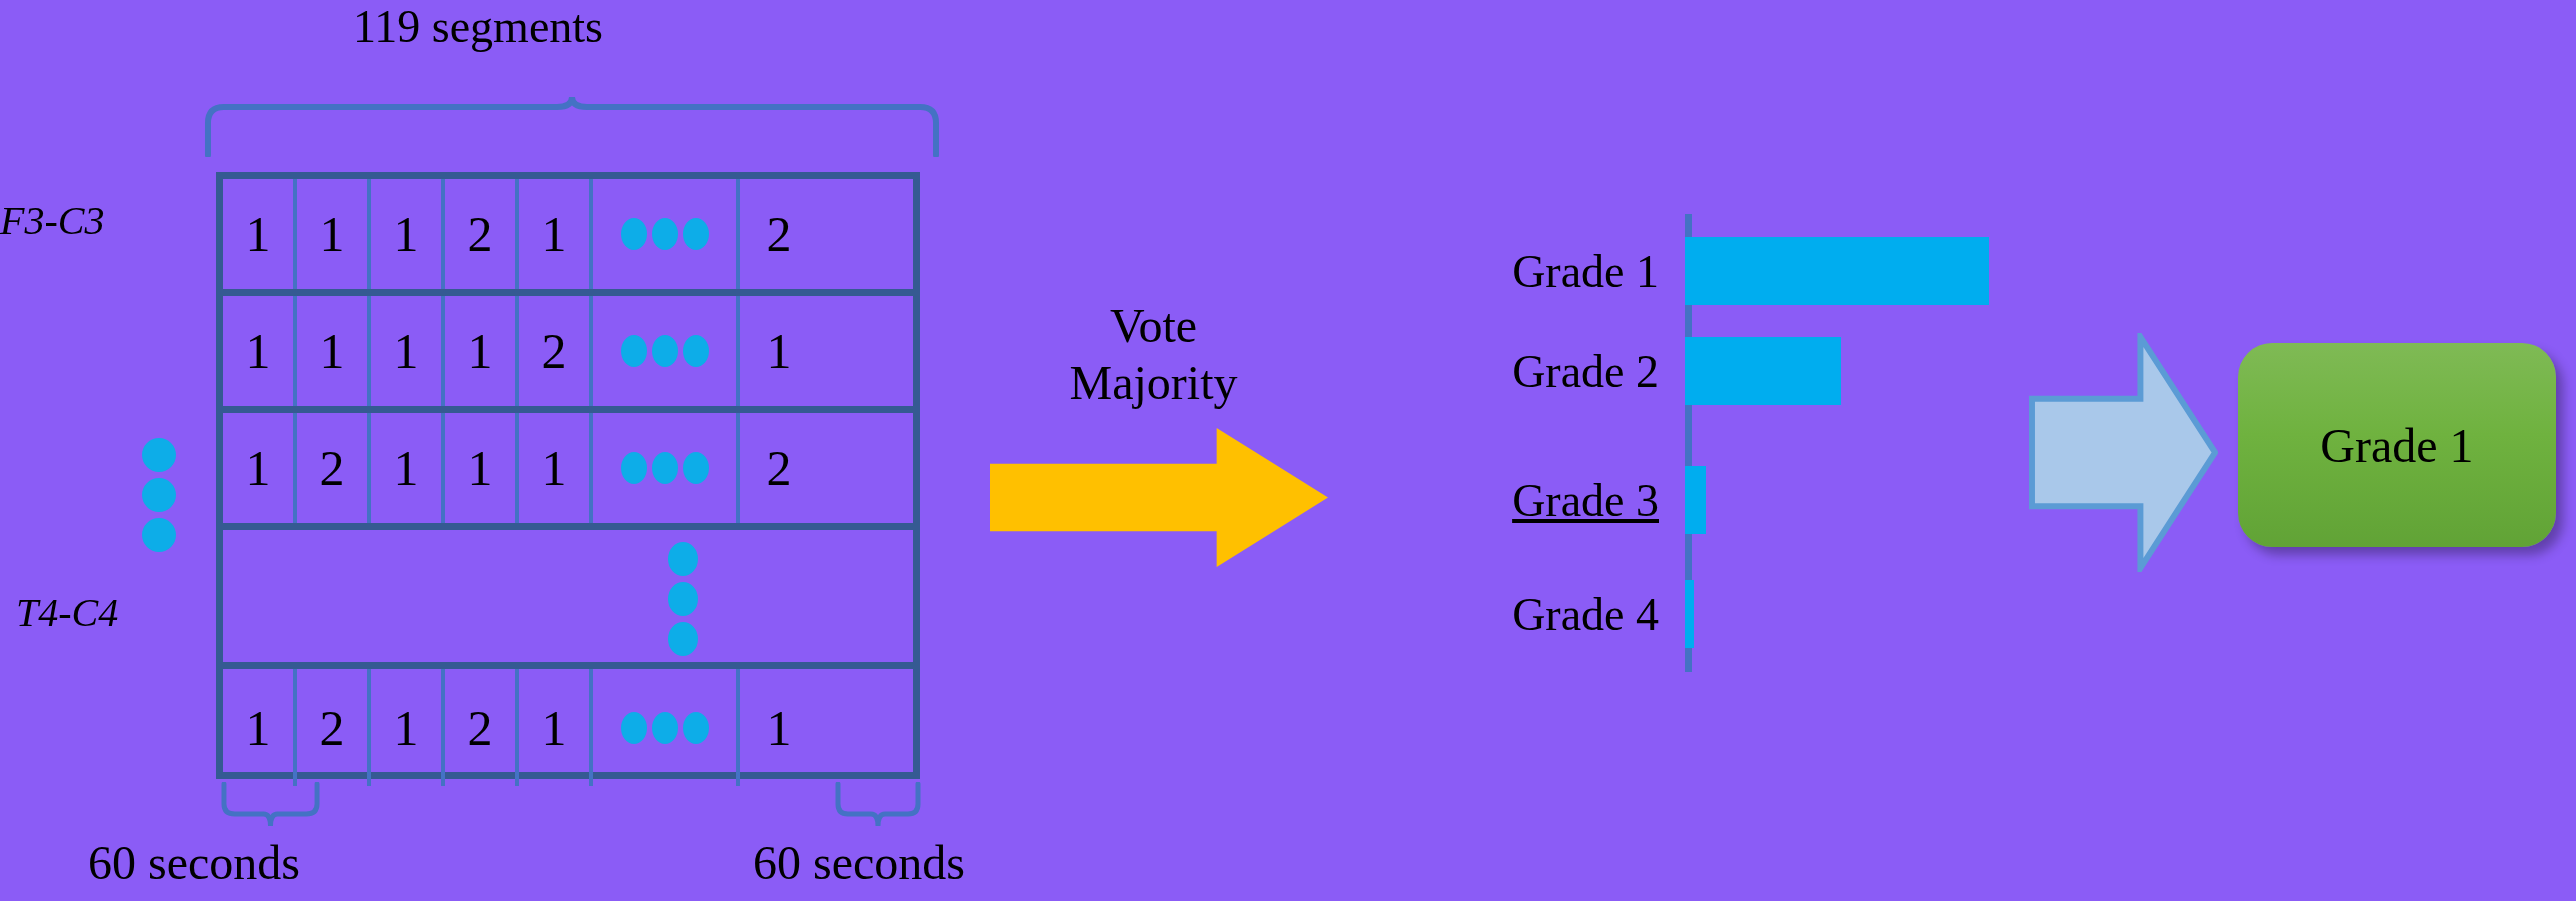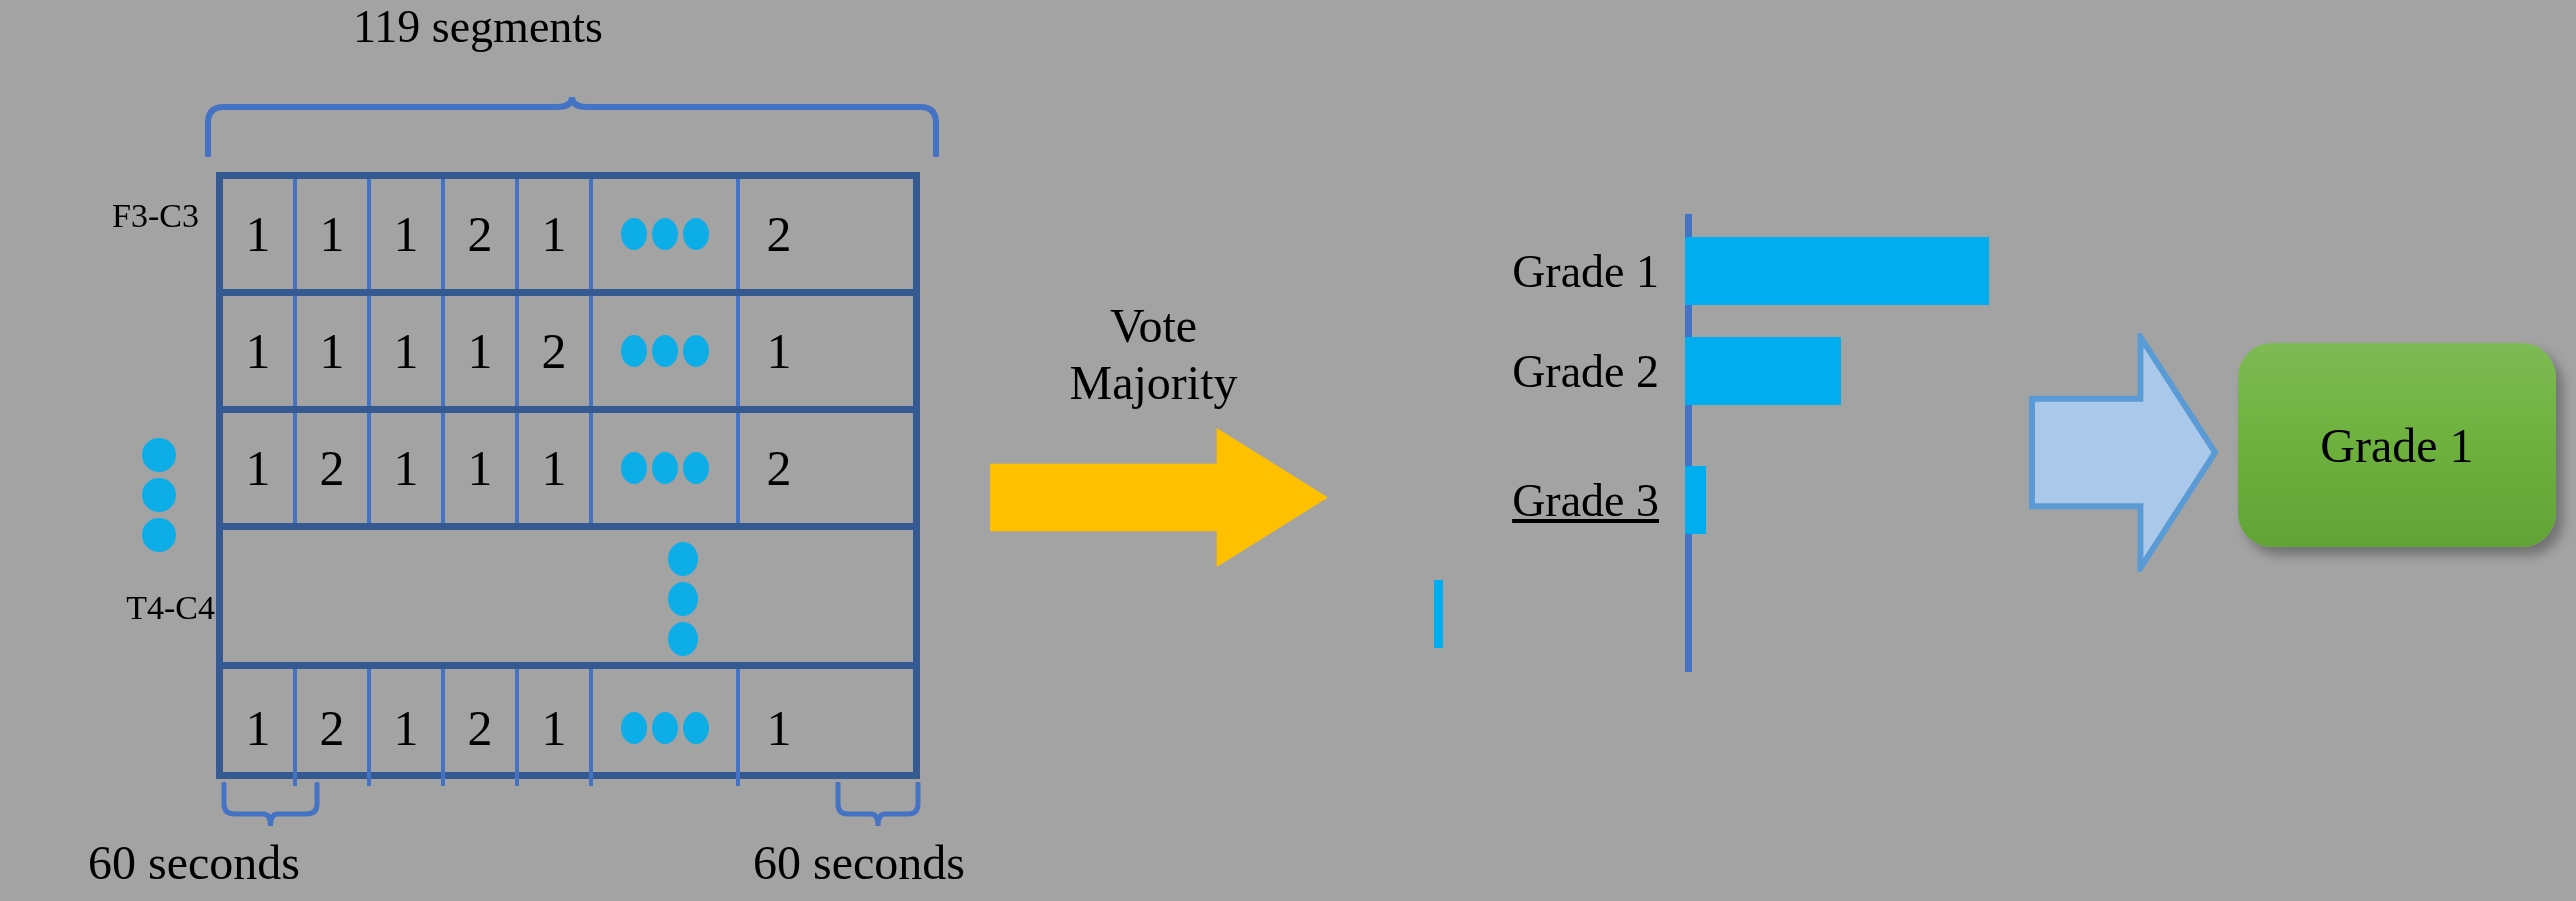--- a/index.html
+++ b/index.html
@@ -5,21 +5,21 @@
 <style>
   html, body {
     margin: 0;
     padding: 0;
     background: #ffffff;
   }
   #stage {
     position: relative;
     width: 2576px;
     height: 901px;
-    background: #a3a3a3;
+    background: #8b5cf6;
     overflow: hidden;
     font-family: "Liberation Serif", "DejaVu Serif", serif;
     color: #000000;
   }
 
   
   .abs { position: absolute; }
 
   
   #segments-caption {
@@ -28,24 +28,24 @@
     line-height: 1.1;
     white-space: nowrap;
   }
   #segments-brace {
     left: 204px; top: 97px;
     width: 736px; height: 60px;
   }
 
   
   .row-label {
-    font-size: 34px;
-    white-space: nowrap;
-    text-align: right;
+    font-size: 40px;
+    white-space: nowrap;
     width: 199px;
+    font-style: italic;
   }
   #row-label-0 { left: 0px;  top: 197px; }
   #row-label-1 { left: 0px;  top: 281px; }
   #row-label-3 { left: 16px;  top: 589px; }
 
   
   #left-vdots {
     left: 142px; top: 438px;
     width: 38px; height: 109px;
   }
@@ -341,20 +341,21 @@
     </div>
 
     <div class="bar-row bar-row-2">
       <div class="bar-label">Grade 3</div>
       <div class="bar-track">
         <div class="bar-fill" id="bar-fill-2" style="width: 21px; background: rgb(0, 173, 239);"></div>
       </div>
     </div>
 
     <div class="bar-row bar-row-3">
+      <div class="bar-label">Grade 4</div>
       <div class="bar-track">
         <div class="bar-fill" id="bar-fill-3" style="width: 8.5px; background: rgb(0, 173, 239);"></div>
       </div>
     </div>
   </div>
 
   <svg class="abs" id="blue-arrow" viewBox="0 0 190 240" preserveAspectRatio="none">
     <polygon points="3,66 112,66 112,4 187,120 112,236 112,174 3,174" fill="#A9C8EA" stroke="#5B9BD5" stroke-width="6" stroke-linejoin="miter"></polygon>
   </svg>
 

